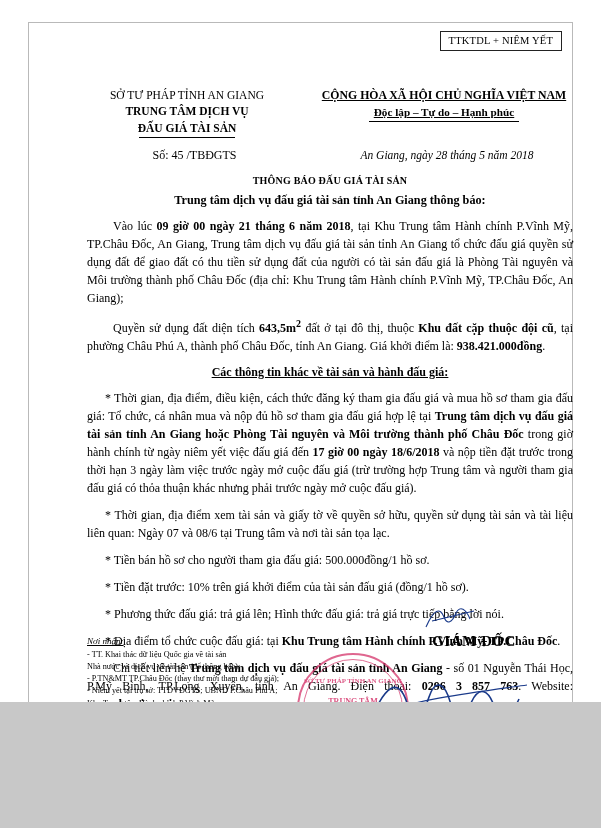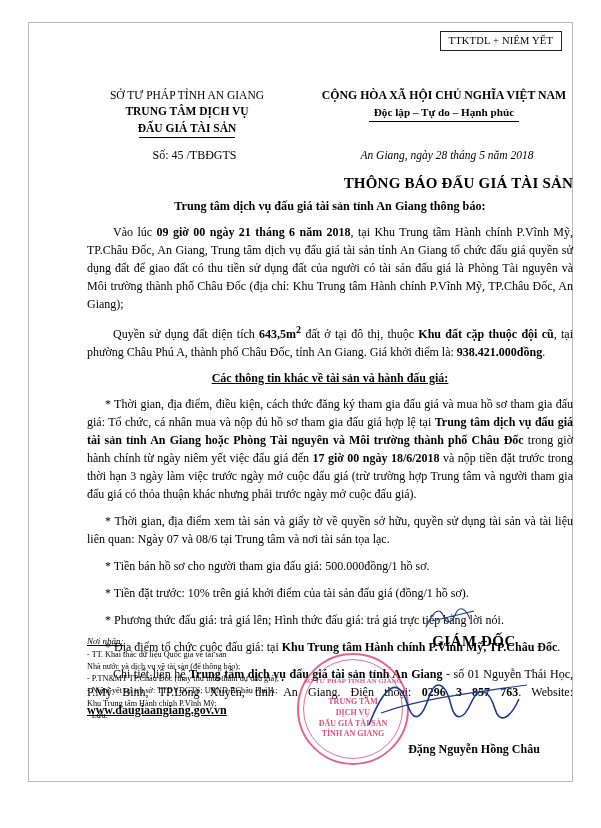--- a/index.html
+++ b/index.html
@@ -6,21 +6,21 @@
     margin: 0;
     padding: 0;
     background: #c8c8c8;
   }
   body {
     font-family: "Liberation Serif", serif;
   }
   .page {
     position: relative;
     width: 601px;
-    height: 828px;
+    height: 702px;
     background: #ffffff;
     overflow: hidden;
     box-sizing: border-box;
   }
   .sheet {
     position: absolute;
     left: 28px;
     top: 22px;
     width: 545px;
     height: 760px;
@@ -67,20 +67,21 @@
     width: 96px;
     height: 1px;
     background: #000;
     margin: 1px auto 0 auto;
   }
   .hdr-right {
     width: 258px;
     text-align: center;
     font-size: 11.5px;
     line-height: 1.45;
+    text-decoration: underline;
   }
   .hdr-right .r1 { font-weight: bold; font-size: 11.8px; }
   .hdr-right .r2 { font-weight: bold; font-size: 11.2px; }
   .hdr-right .underline-mid {
     width: 150px;
     height: 1px;
     background: #000;
     margin: 1px auto 0 auto;
   }
 
@@ -93,23 +94,23 @@
   .date-line {
     margin-top: -14px;
     font-size: 11.5px;
     font-style: italic;
     text-align: center;
     margin-left: 235px;
     width: 250px;
   }
 
   .title {
-    text-align: right;
-    font-weight: bold;
-    font-size: 15px;
+    text-align: center;
+    font-weight: bold;
+    font-size: 10px;
     margin-top: 14px;
     letter-spacing: .2px;
   }
   .subtitle {
     text-align: center;
     font-weight: bold;
     font-size: 12.2px;
     margin-top: 7px;
   }
 

